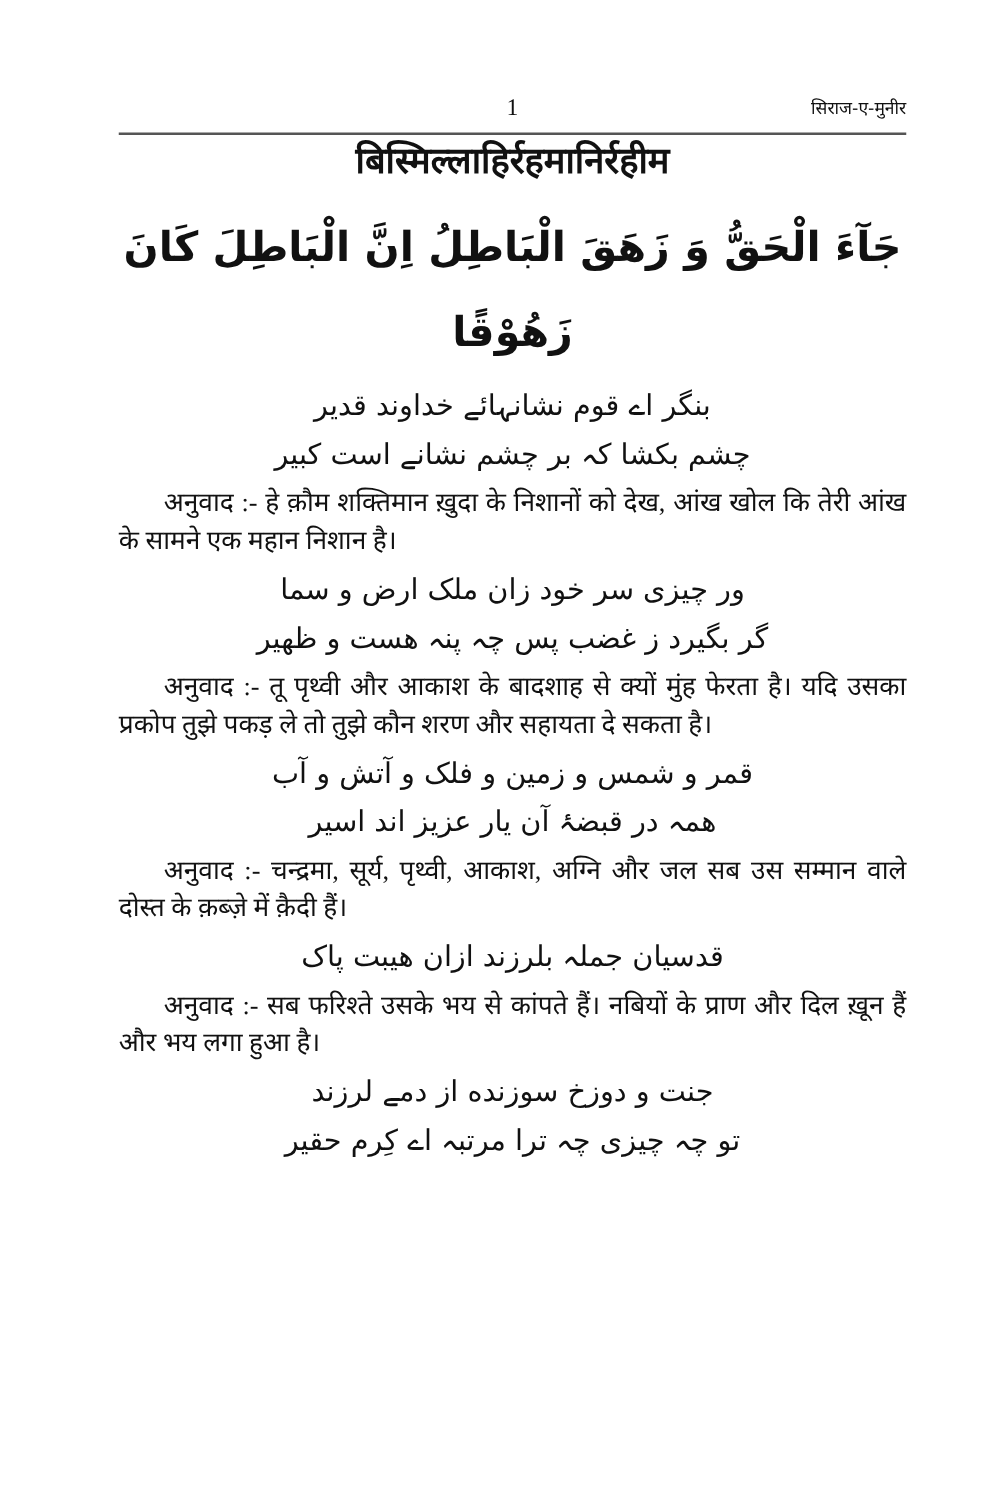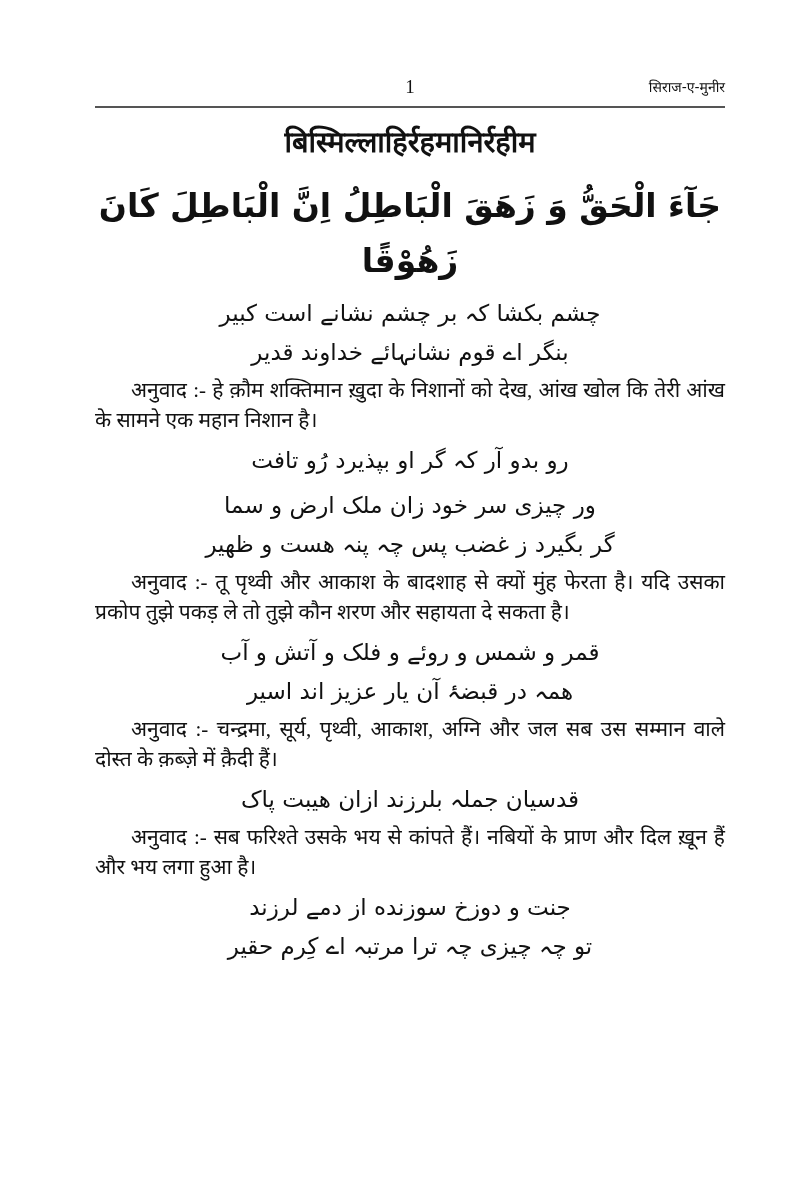--- a/index.html
+++ b/index.html
@@ -44,28 +44,28 @@
     border: none;
   }
   .heading {
     text-align: center;
     font-weight: bold;
     font-size: 29px;
     line-height: 40px;
     font-family: "DejaVu Sans", "Liberation Sans", sans-serif;
   }
   .heading.first {
-    margin-top: 14px;
+    margin-top: 0;
   }
   .arabic-verse {
     direction: rtl;
     text-align: center;
     font-weight: bold;
     font-size: 33px;
-    line-height: 55px;
+    line-height: 68px;
     margin-top: 16px;
     font-family: "DejaVu Sans", sans-serif;
   }
   .couplet {
     margin: 6px 0 2px 0;
   }
   .couplet-line {
     direction: rtl;
     text-align: center;
     font-size: 23px;
@@ -91,37 +91,36 @@
     <span class="book-title">सिराज-ए-मुनीर</span>
   </div>
 
   <div class="header-rule"></div>
 
   <div class="heading first">बिस्मिल्लाहिर्रहमानिर्रहीम</div>
 
   <div class="arabic-verse" dir="rtl">جَآءَ الْحَقُّ وَ زَهَقَ الْبَاطِلُ اِنَّ الْبَاطِلَ كَانَ زَهُوْقًا</div>
 
   <div class="couplet">
+    <div class="couplet-line" dir="rtl">بنگر اے قوم نشانہائے خداوند قدیر</div>
     <div class="couplet-line" dir="rtl">چشم بکشا کہ بر چشم نشانے است کبیر</div>
-    <div class="couplet-line" dir="rtl">بنگر اے قوم نشانہائے خداوند قدیر</div>
   </div>
   <p class="translation">अनुवाद :- हे क़ौम शक्तिमान ख़ुदा के निशानों को देख, आंख खोल कि तेरी आंख के सामने एक महान निशान है।</p>
 
   <div class="couplet">
-    <div class="couplet-line" dir="rtl">رو بدو آر کہ گر او بپذیرد رُو تافت</div>
   </div>
 
   <div class="couplet">
     <div class="couplet-line" dir="rtl">ور چیزی سر خود زان ملک ارض و سما</div>
     <div class="couplet-line" dir="rtl">گر بگیرد ز غضب پس چہ پنہ هست و ظهیر</div>
   </div>
   <p class="translation">अनुवाद :- तू पृथ्वी और आकाश के बादशाह से क्यों मुंह फेरता है। यदि उसका प्रकोप तुझे पकड़ ले तो तुझे कौन शरण और सहायता दे सकता है।</p>
 
   <div class="couplet">
-    <div class="couplet-line" dir="rtl">قمر و شمس و روئے و فلک و آتش و آب</div>
+    <div class="couplet-line" dir="rtl">قمر و شمس و زمین و فلک و آتش و آب</div>
     <div class="couplet-line" dir="rtl">همہ در قبضۂ آن یار عزیز اند اسیر</div>
   </div>
   <p class="translation">अनुवाद :- चन्द्रमा, सूर्य, पृथ्वी, आकाश, अग्नि और जल सब उस सम्मान वाले दोस्त के क़ब्ज़े में क़ैदी हैं।</p>
 
   <div class="couplet">
     <div class="couplet-line" dir="rtl">قدسیان جملہ بلرزند ازان هیبت پاک</div>
   </div>
   <p class="translation">अनुवाद :- सब फरिश्ते उसके भय से कांपते हैं। नबियों के प्राण और दिल ख़ून हैं और भय लगा हुआ है।</p>
 
   <div class="couplet">

